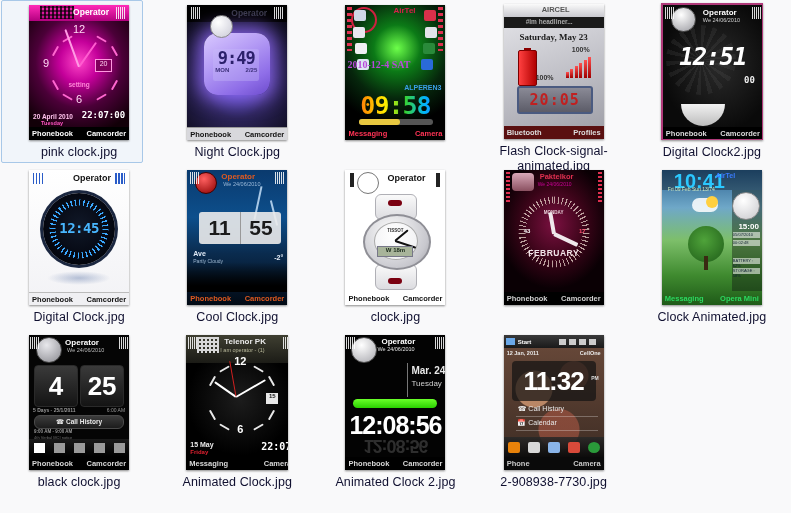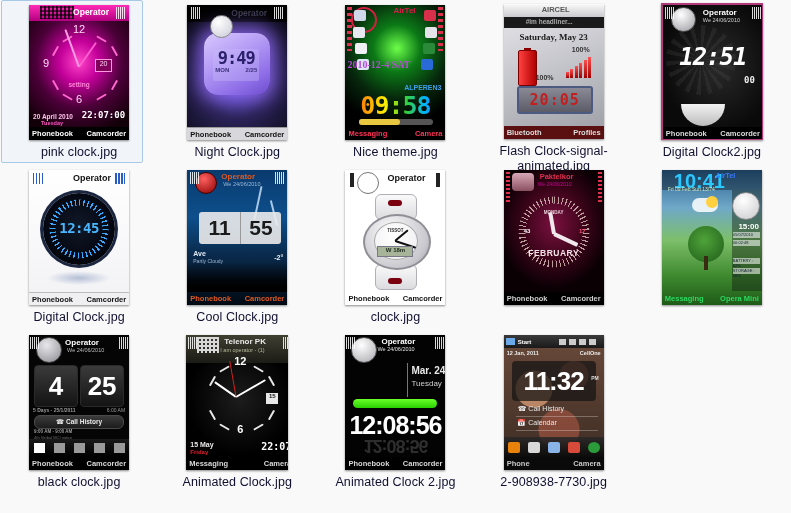--- a/index.html
+++ b/index.html
@@ -392,21 +392,20 @@
     <div class="slider">
               <i></i>
             </div>
     <div class="softkeys sk">
       <span>Messaging</span>
       <span>Camera</span>
             </div>
           </div>
         </div>
       </div>
-      <div class="label">Nice theme.jpg</div>
     </div>
     <div class="cell">
       <div class="thumbwrap">
         <div class="thumb t-flash">
           <div class="scr t-flash">
     <div class="bg"></div>
     <div class="tb"></div>
     <div class="aircel">AIRCEL</div>
     <div class="blk">
               <span>#Im headliner...</span>
@@ -583,20 +582,21 @@
     <div class="crow" style="top:70px">00:02:48</div>
     <div class="crow" style="top:88px">BATTERY : 62%</div>
     <div class="crow" style="top:98px">STORAGE : 58%</div>
     <div class="softkeys sk">
       <span>Messaging</span>
       <span>Opera Mini</span>
             </div>
           </div>
         </div>
       </div>
+      <div class="label">Clock Animated.jpg</div>
     </div>
     <div class="cell">
       <div class="thumbwrap">
         <div class="thumb t-bk">
           <div class="scr t-bk">
     <div class="dial"></div>
     <div class="sigbar" style="left:1px"></div>
     <div class="sigbar" style="right:1px"></div>
     <div class="op">Operator</div>
     <div class="dt">We 24/06/2010</div>

